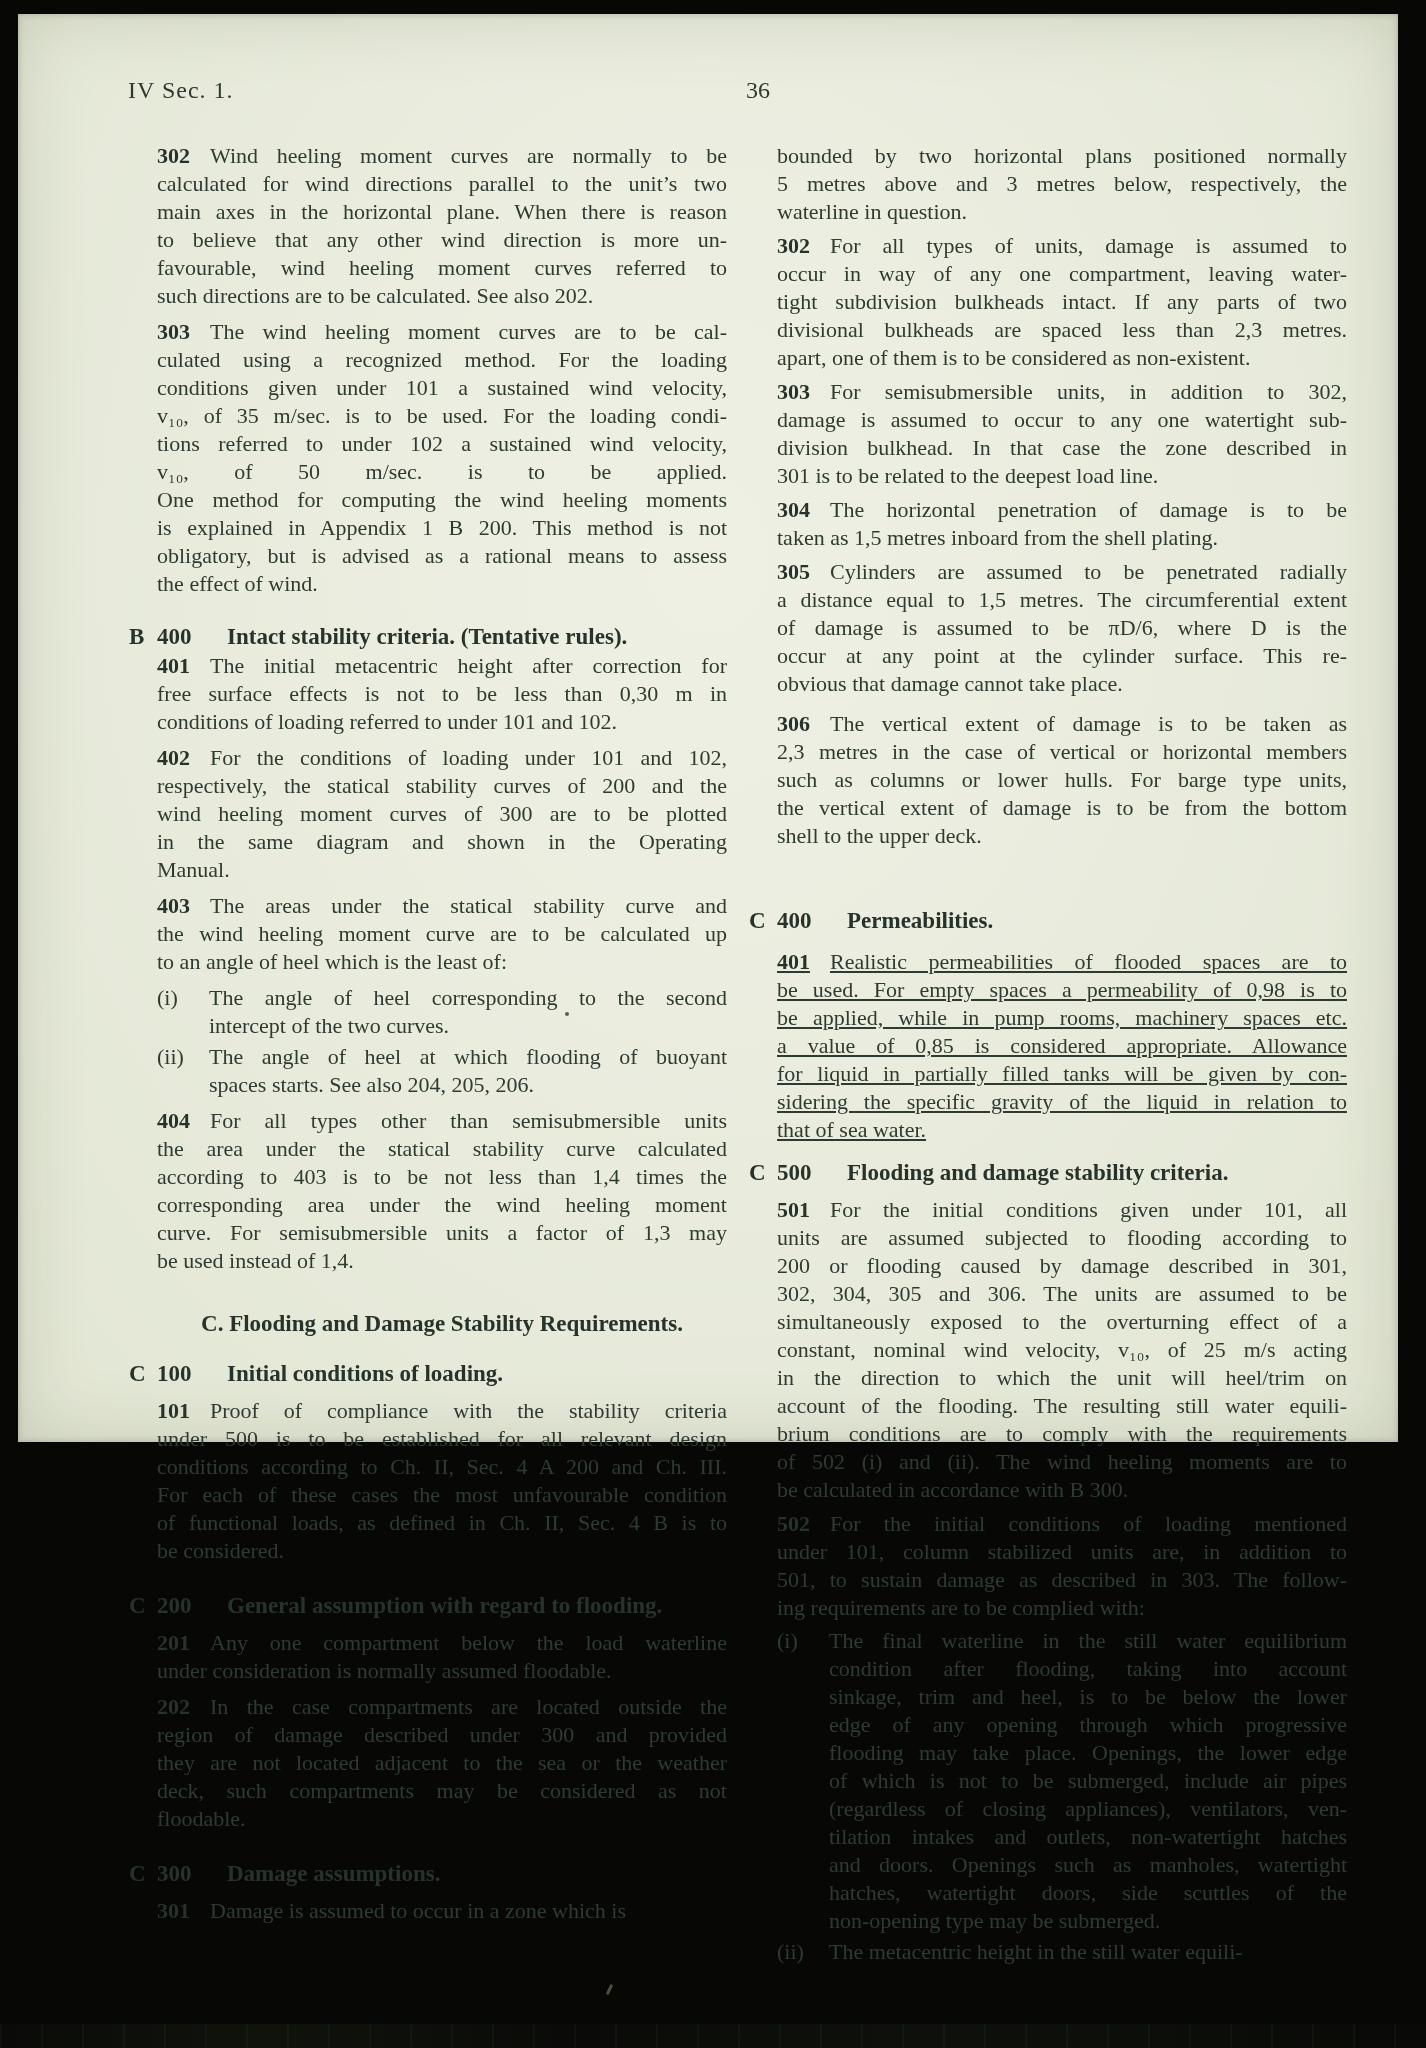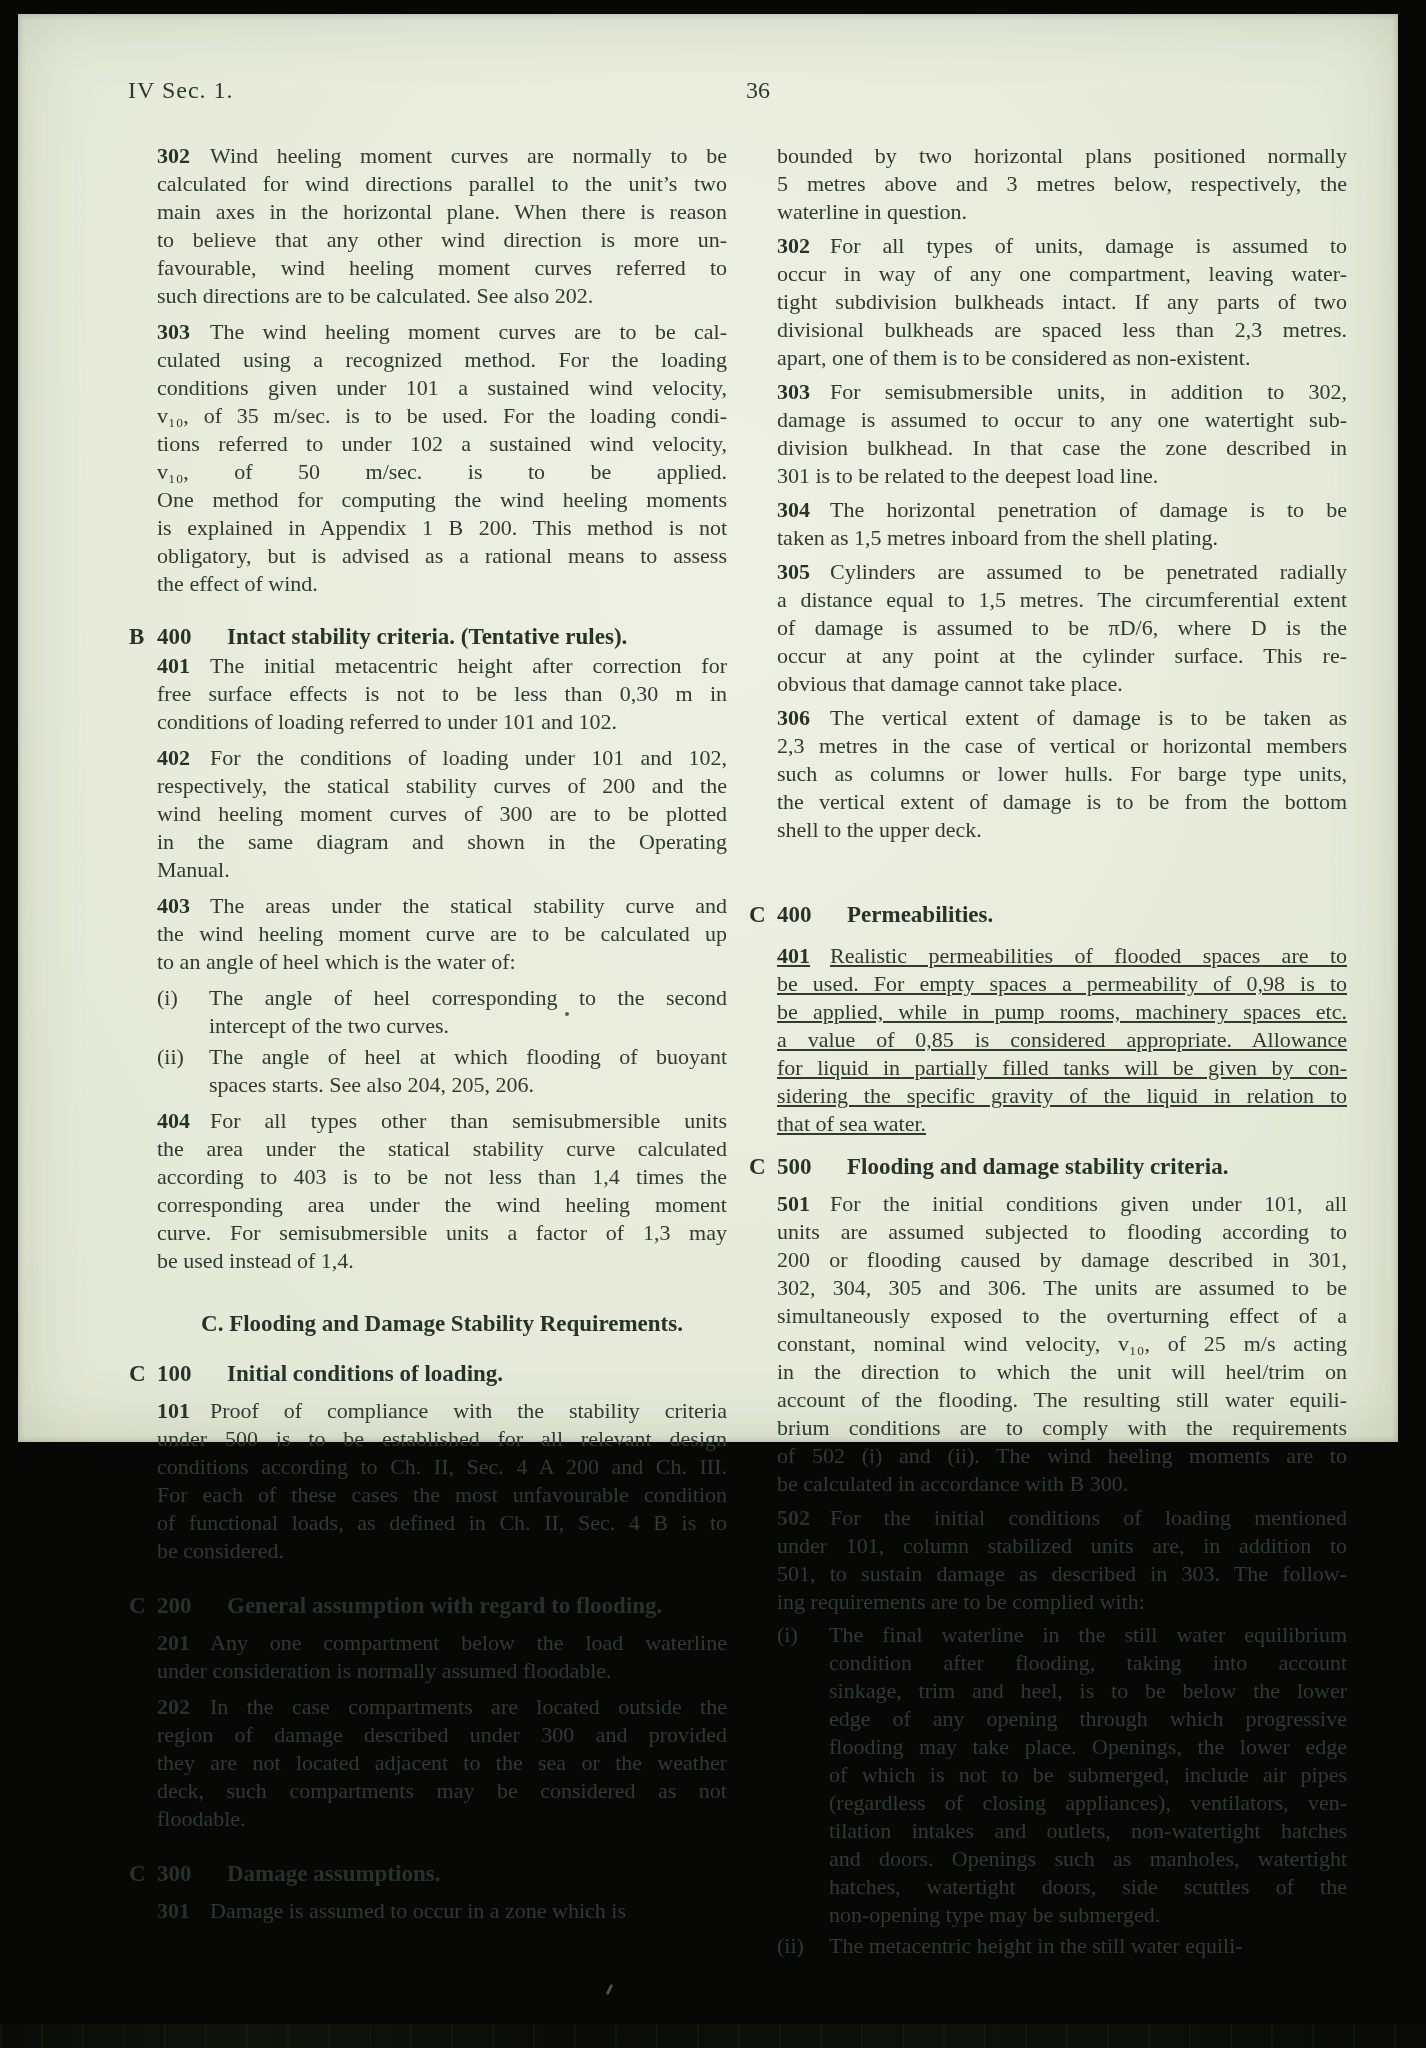--- a/index.html
+++ b/index.html
@@ -98,21 +98,21 @@
       <div class="para" style="margin-top: 8px;">
         <div class="line"><span class="pnum">402</span>For the conditions of loading under 101 and 102,</div>
         <div class="line">respectively, the statical stability curves of 200 and the</div>
         <div class="line">wind heeling moment curves of 300 are to be plotted</div>
         <div class="line">in the same diagram and shown in the Operating</div>
         <div class="line last">Manual.</div>
       </div>
       <div class="para" style="margin-top: 8px;">
         <div class="line"><span class="pnum">403</span>The areas under the statical stability curve and</div>
         <div class="line">the wind heeling moment curve are to be calculated up</div>
-        <div class="line last">to an angle of heel which is the water of:</div>
+        <div class="line last">to an angle of heel which is the least of:</div>
       </div>
       <div class="item" style="margin-top: 8px;">
         <span class="item-label">(i)</span>
         <div class="line">The angle of heel corresponding to the second</div>
         <div class="line last">intercept of the two curves.</div>
       </div>
       <div class="item" style="margin-top: 3px;">
         <span class="item-label">(ii)</span>
         <div class="line">The angle of heel at which flooding of buoyant</div>
         <div class="line last">spaces starts. See also 204, 205, 206.</div>
@@ -175,21 +175,21 @@
         <div class="line"><span class="pnum">304</span>The horizontal penetration of damage is to be</div>
         <div class="line last">taken as 1,5 metres inboard from the shell plating.</div>
       </div>
       <div class="para" style="margin-top: 6px;">
         <div class="line"><span class="pnum">305</span>Cylinders are assumed to be penetrated radially</div>
         <div class="line">a distance equal to 1,5 metres. The circumferential extent</div>
         <div class="line">of damage is assumed to be πD/6, where D is the</div>
         <div class="line">occur at any point at the cylinder surface. This re-</div>
         <div class="line last">obvious that damage cannot take place.</div>
       </div>
-      <div class="para" style="margin-top: 6px;">
+      <div class="para" style="margin-top: 12px;">
         <div class="line"><span class="pnum">306</span>The vertical extent of damage is to be taken as</div>
         <div class="line">2,3 metres in the case of vertical or horizontal members</div>
         <div class="line">such as columns or lower hulls. For barge type units,</div>
         <div class="line">the vertical extent of damage is to be from the bottom</div>
         <div class="line last">shell to the upper deck.</div>
       </div>
       <div class="sec" style="margin-top: 56px;"><span class="sec-letter">C</span><span class="sec-num">400</span><span class="sec-title">Permeabilities.</span></div>
       <div class="para" style="margin-top: 12px; text-decoration: underline;">
         <div class="line"><span class="pnum">401</span>Realistic permeabilities of flooded spaces are to</div>
         <div class="line">be used. For empty spaces a permeability of 0,98 is to</div>

